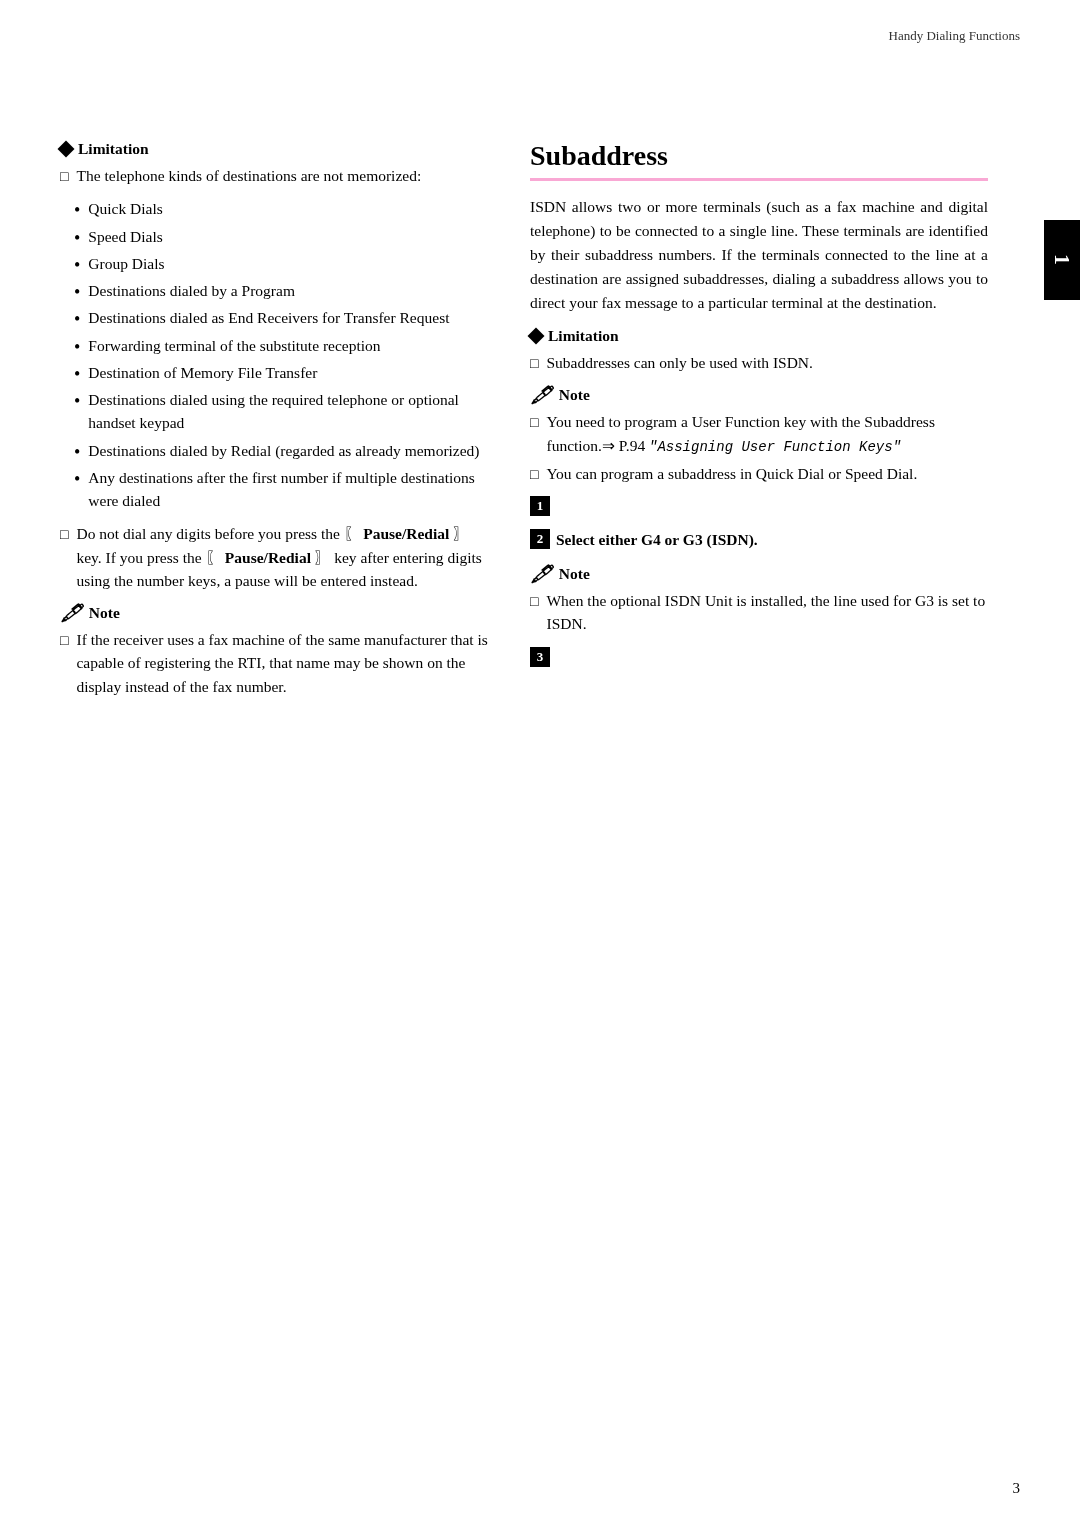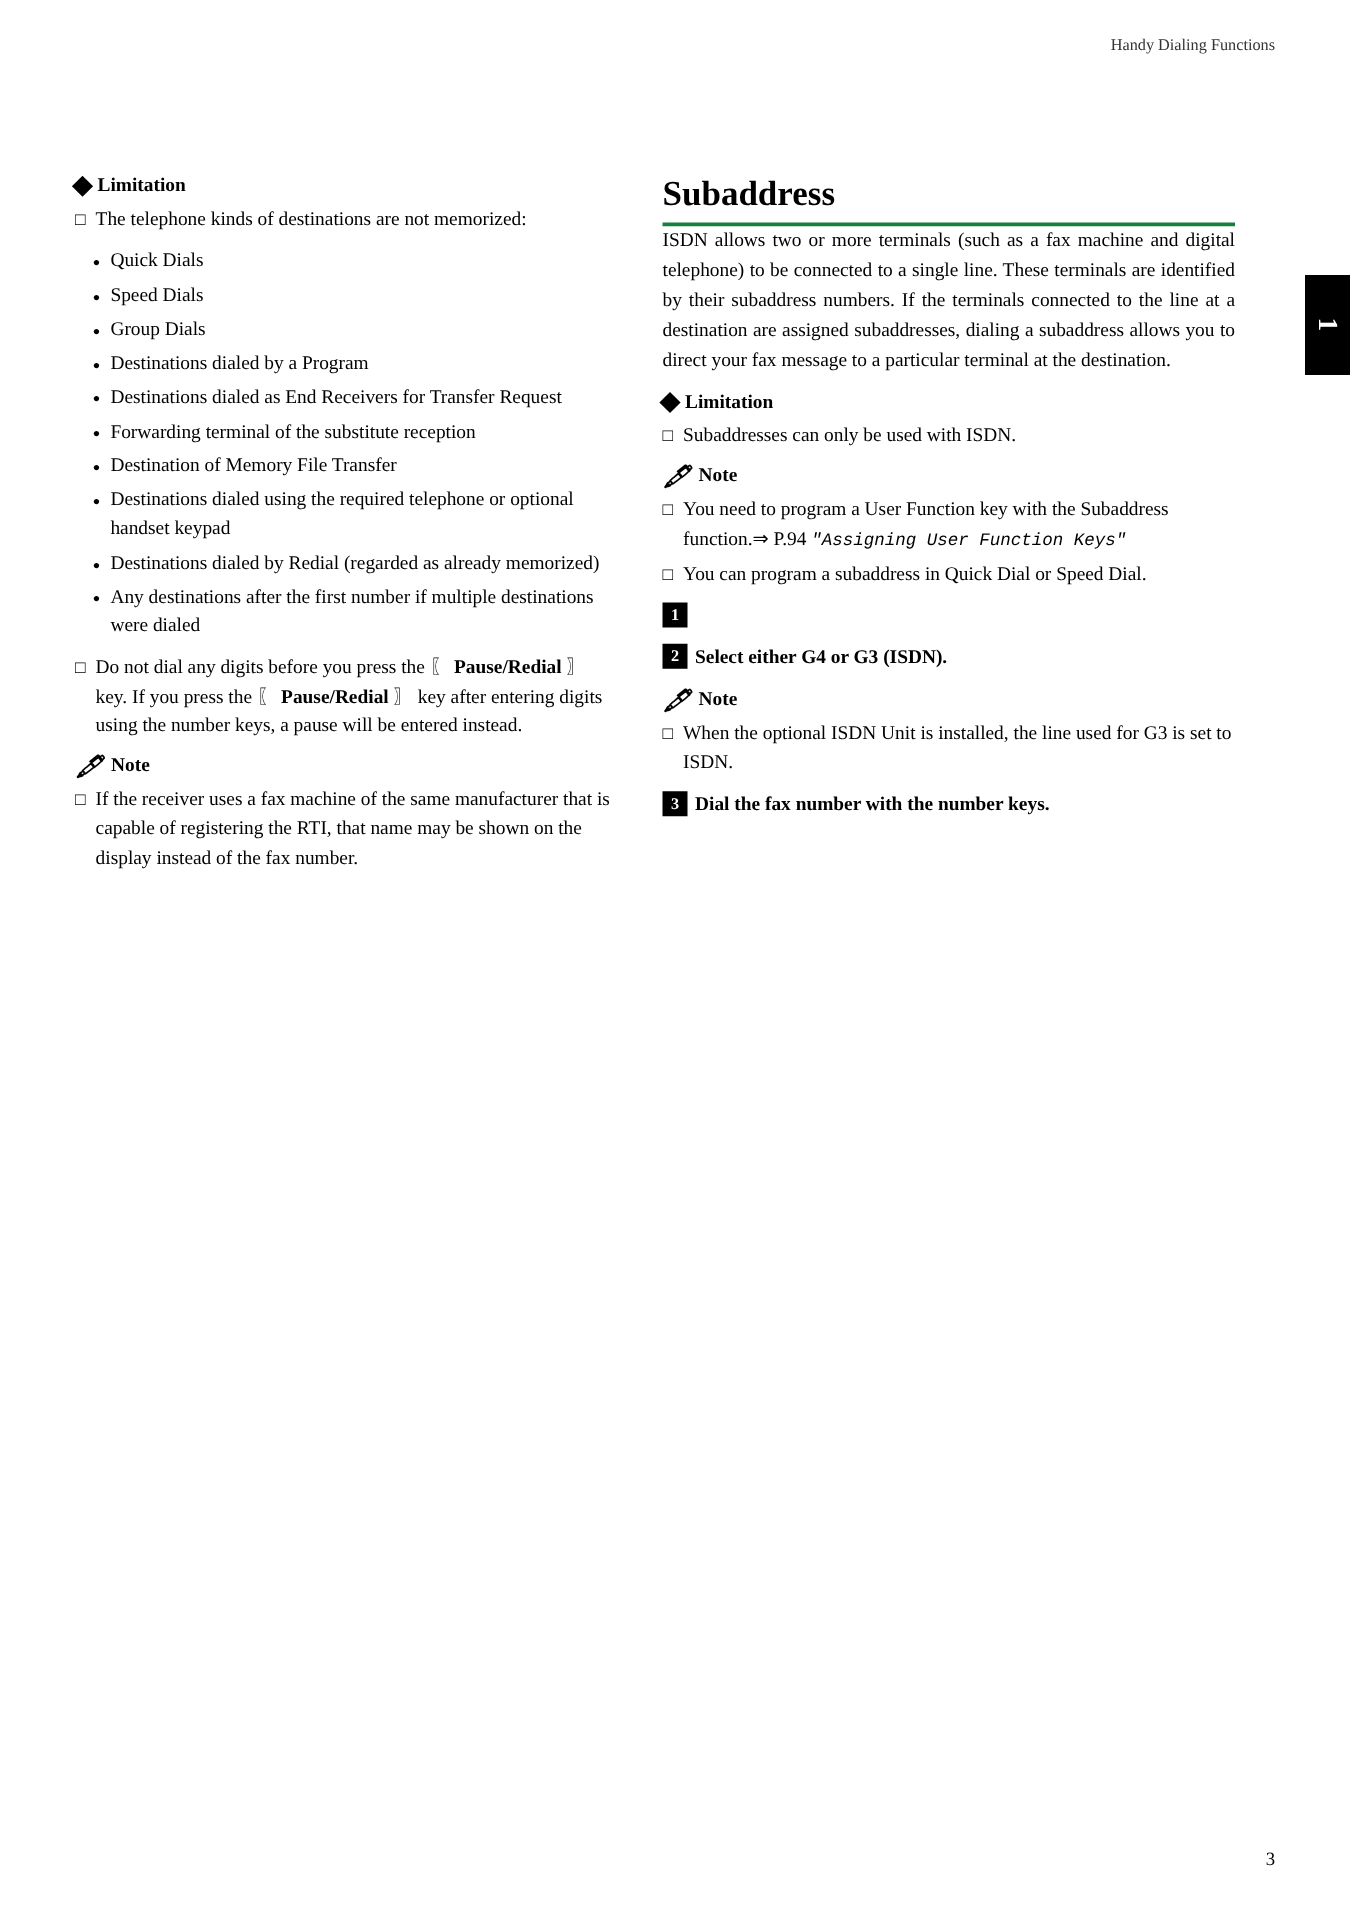--- a/index.html
+++ b/index.html
@@ -72,22 +72,23 @@
 
     .right-col {
       flex: 1;
       padding-right: 40px;
     }
 
     
     .section-title {
       font-size: 28px;
       font-weight: bold;
-      border-bottom: 3px solid #15803d;
+      border-bottom: 3px solid #f9a8d4;
       padding-bottom: 6px;
+      margin-bottom: 14px;
     }
 
     
     .limitation-header {
       display: flex;
       align-items: center;
       gap: 6px;
       font-weight: bold;
       font-size: 15.5px;
       margin-bottom: 6px;
@@ -356,20 +357,19 @@
       <ul class="checkbox-list">
         <li>
           <span class="checkbox-sym">□</span>
           <span>When the optional ISDN Unit is installed, the line used for G3 is set to ISDN.</span>
         </li>
       </ul>
 
       <div class="step-block">
         <div class="step-header">
           <span class="step-num-box">3</span>
-          <span><strong>Dial the fax number with the number keys.</strong></span>
         </div>
       </div>
 
     </div>
   </div>
 
 </div>
 
 </body></html>

